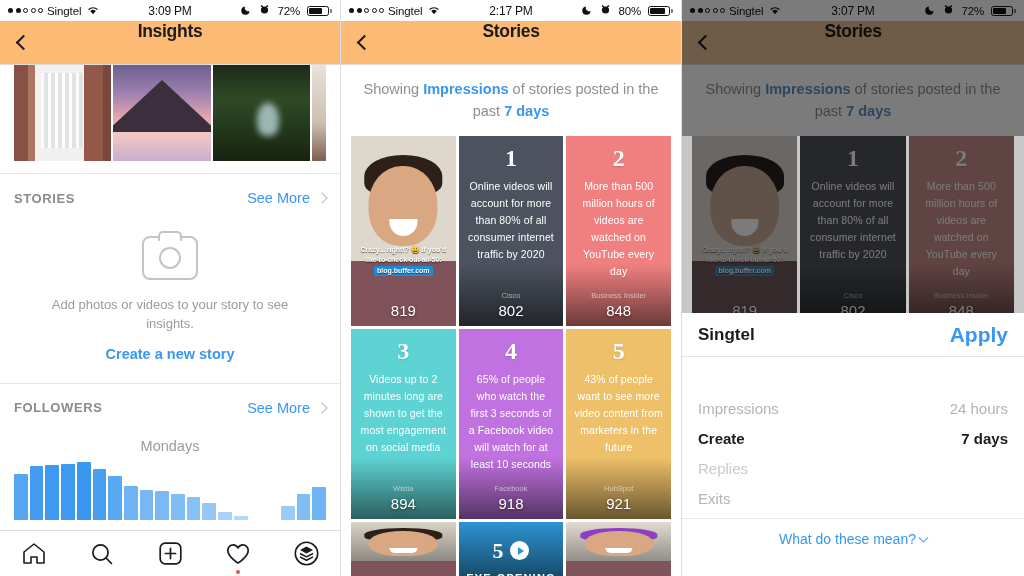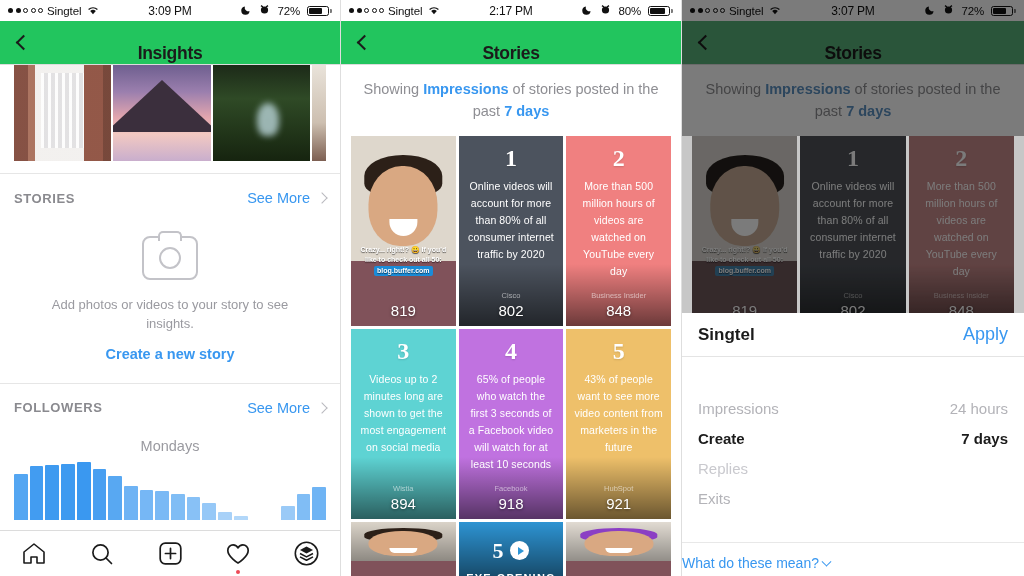--- a/index.html
+++ b/index.html
@@ -23,22 +23,22 @@
     font-size:12px; font-weight:400; letter-spacing:-.2px; pointer-events:none; }
   .sb-right { margin-left:auto; display:flex; align-items:center; gap:7px; z-index:2; }
   .batt { display:flex; align-items:center; }
   .batt-body { width:22px; height:10px; border:1.2px solid #111; border-radius:2.5px;
     padding:1px; display:flex; }
   .batt-fill { background:#111; height:100%; border-radius:1px; }
   .batt-cap { width:1.8px; height:4px; background:#111; border-radius:0 1px 1px 0;
     margin-left:1px; opacity:.55; }
 
   
-  .navbar { height:44px; display:flex; align-items:flex-end; justify-content:center;
-    position:relative; background:#22c55e; border-bottom:1px solid #dcdcdc; }
+  .navbar { height:44px; display:flex; align-items:flex-start; justify-content:center;
+    position:relative; background:#fdba74; border-bottom:1px solid #dcdcdc; }
   .navbar .title { font-size:17.5px; font-weight:700; color:#1b1b1b; letter-spacing:-.3px; }
   .back { position:absolute; left:12px; top:0; bottom:0; display:flex;
     align-items:center; padding:0 6px; cursor:pointer; }
   .chev-l { width:11px; height:11px; border-left:2.2px solid #1b1b1b;
     border-bottom:2.2px solid #1b1b1b; transform:rotate(45deg); }
 
   
   .photo-strip { display:flex; height:96px; gap:2px; background:#fff; overflow:hidden;
     padding:0 14px; }
   .ph { flex:1 1 0; position:relative; overflow:hidden; }
@@ -145,30 +145,30 @@
   .dim .statusbar, .dim .navbar, .dim .showing, .dim .grid { filter:grayscale(.45) brightness(.62); }
   .dim-overlay { position:absolute; left:0; right:0; top:0; height:313px;
     background:rgba(0,0,0,.22); pointer-events:none; z-index:5; }
 
   
   .sheet { position:absolute; left:0; right:0; bottom:0; top:313px; background:#fff;
     z-index:10; display:flex; flex-direction:column; }
   .sheet-head { height:44px; display:flex; align-items:center; padding:0 16px;
     border-bottom:1px solid #e4e4e4; }
   .sheet-title { font-size:17px; font-weight:700; color:#1b1b1b; }
-  .sheet-apply { margin-left:auto; font-size:18px; color:#3897f0; font-weight:400;
+  .sheet-apply { margin-left:auto; font-size:21px; color:#3897f0; font-weight:700;
     cursor:pointer;text-align:right; }
   .picker { flex:1; position:relative; padding-top:36px; }
   .picker-cols { display:flex; padding:0 16px; flex-direction:column; }
   .prow { display:flex; justify-content:space-between; align-items:center; height:30px; }
   .prow .l, .prow .r { font-size:15px; }
   .p-faint { color:#c9c9ce; }
   .p-mid { color:#b3b3b8; }
   .p-sel { color:#1b1b1b; font-weight:700; font-size:15.5px; }
-  .sheet-foot { border-top:1px solid #e8e8e8; padding:11px 0 4px; text-align:left; }
+  .sheet-foot { border-top:1px solid #e8e8e8; padding:11px 0 28px; text-align:center; }
   .foot-link { font-size:14px; color:#3897f0; font-weight:500; cursor:pointer; }
   .chev-d { display:inline-block; width:7px; height:7px; border-right:1.8px solid #3897f0;
     border-bottom:1.8px solid #3897f0; transform:rotate(45deg) translate(-2px,-2px);
     margin-left:4px; }
 </style>
 </head>
 <body>
 
 <div class="screens">
 

